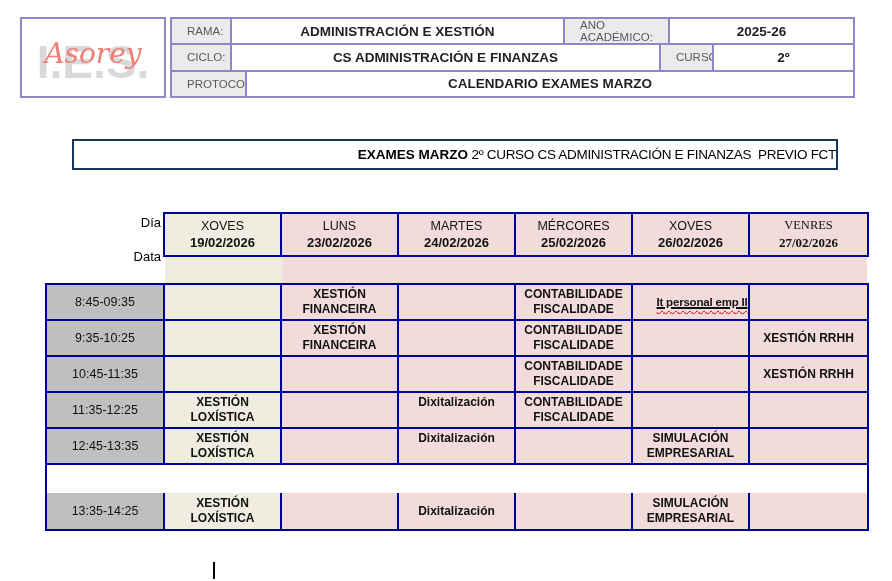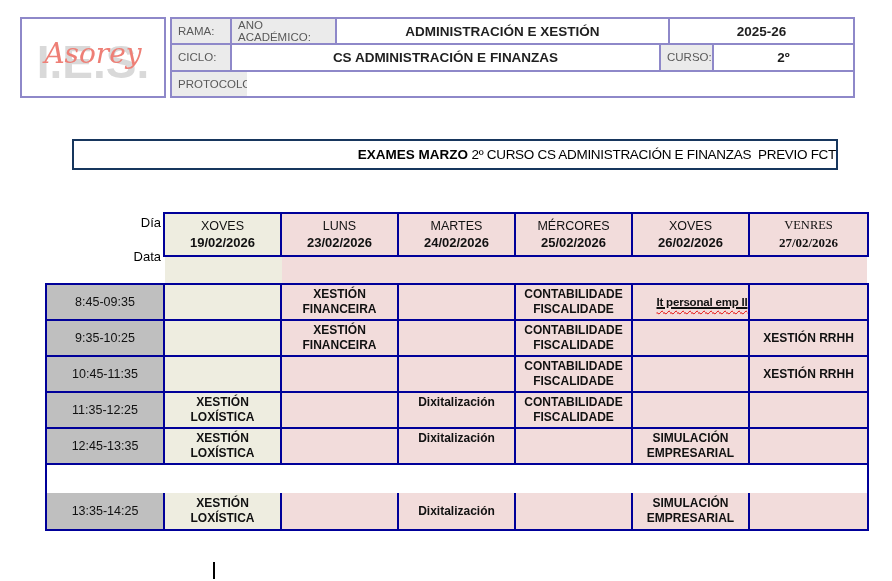--- a/index.html
+++ b/index.html
@@ -19,21 +19,21 @@
   .logo .script{position:absolute;left:50%;top:44%;transform:translate(-50%,-50%);
                 font-family:"DejaVu Serif",serif;font-style:italic;font-size:28px;color:var(--coral);}
 
   
   .ttable{position:absolute;left:170px;top:17px;width:685px;height:81px;
           border:2px solid var(--purple);display:flex;flex-direction:column;}
   .trow{display:flex;flex:1;border-bottom:2px solid var(--purple);}
   .trow:last-child{border-bottom:none;}
   .tcell{display:flex;align-items:center;border-right:2px solid var(--purple);overflow:hidden;}
   .tcell:last-child{border-right:none;}
-  .tlabel{background:var(--labelgray);color:var(--labelink);font-size:11.5px;padding-left:6px;}
+  .tlabel{background:var(--labelgray);color:var(--labelink);font-size:11.5px;padding-left:15px;}
   .tvalue{font-weight:bold;font-size:13.5px;justify-content:center;color:#1f1f1f;}
 
   
   .titlebox{position:absolute;left:72px;top:139px;width:766px;height:31px;
             border:2px solid var(--titleborder);display:flex;align-items:center;justify-content:flex-end;
             font-size:13.5px;white-space:pre;color:#000;}
   .titlebox .tb{font-weight:bold;}
   .titlebox .tr{letter-spacing:-0.3px;}
 
   
@@ -72,32 +72,33 @@
 <div class="page">
 
   <div class="logo">
     <span class="ies">I.E.S.</span>
     <span class="script">Asorey</span>
   </div>
 
   <div class="ttable">
     <div class="trow">
       <div class="tcell tlabel" style="width:60px">RAMA:</div>
+      <div class="tcell tvalue" style="width:333px">ADMINISTRACIÓN E XESTIÓN</div>
       <div class="tcell tlabel" style="width:105px">ANO ACADÉMICO:</div>
-      <div class="tcell tvalue" style="width:333px">ADMINISTRACIÓN E XESTIÓN</div>
       <div class="tcell tvalue" style="flex:1">2025-26</div>
     </div>
     <div class="trow">
       <div class="tcell tlabel" style="width:60px">CICLO:</div>
       <div class="tcell tvalue" style="width:429px">CS ADMINISTRACIÓN E FINANZAS</div>
       <div class="tcell tlabel" style="width:53px">CURSO:</div>
       <div class="tcell tvalue" style="flex:1">2º</div>
     </div>
     <div class="trow">
       <div class="tcell tlabel" style="width:75px">PROTOCOLO:</div>
+      <div class="tcell tvalue" style="flex:1">CALENDARIO EXAMES MARZO</div>
     </div>
   </div>
 
   <div class="titlebox">
     <span class="tb">EXAMES MARZO</span><span class="tr"> 2º CURSO CS ADMINISTRACIÓN E FINANZAS  PREVIO FCT</span>
   </div>
 
   <div class="dialbl">Día</div>
   <div class="datalbl">Data</div>
 

